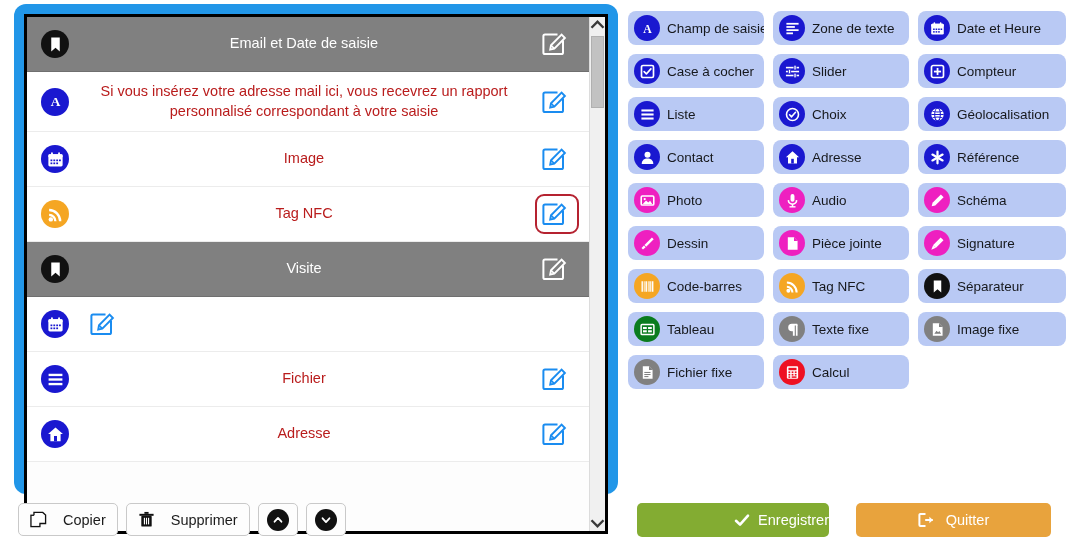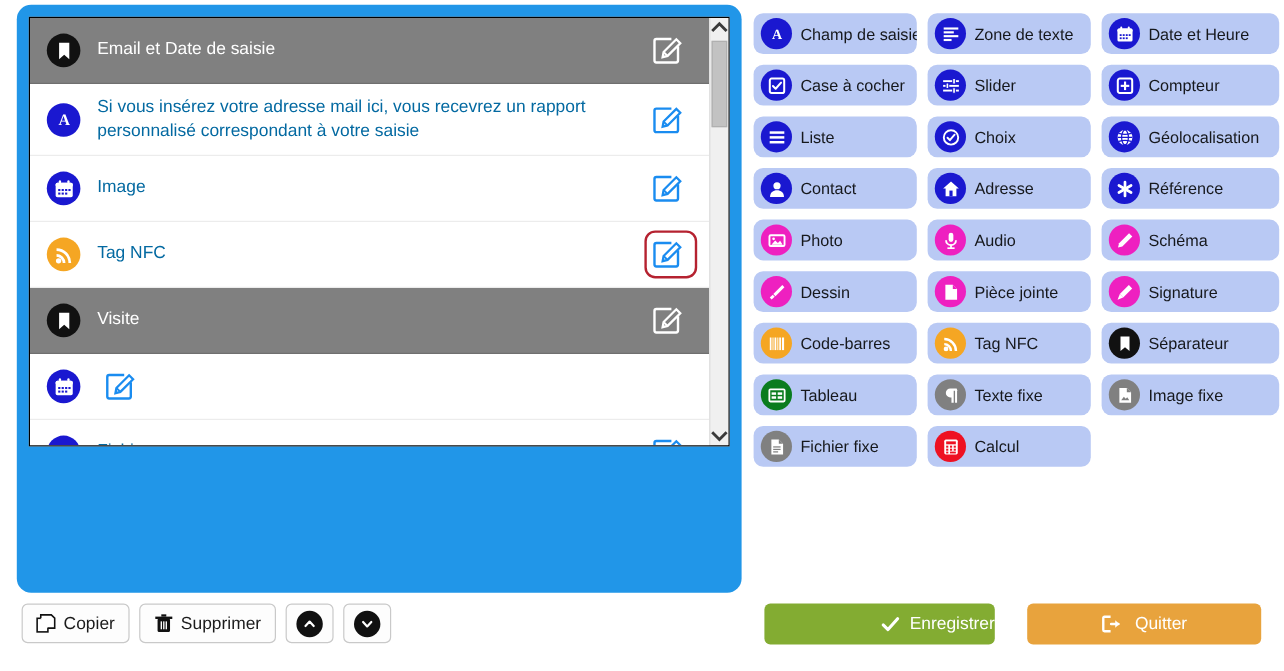--- a/index.html
+++ b/index.html
@@ -16,25 +16,26 @@
   #form-panel {
     position: absolute;
     left: 14px; top: 4px;
     width: 604px; height: 490px;
     background: #2196e8;
     border-radius: 12px;
     padding: 10px;
   }
   #form-scroll-area {
     position: relative;
-    width: 584px; height: 358px;
+    width: 584px; height: 520px;
     background: #ffffff;
-    border: 1px solid #000000;
+    border: 3px solid #000000;
     overflow: hidden;
     display: flex;
+    text-align: center;
   }
   #rows-viewport {
     width: 568px;
     height: 100%;
     overflow: hidden;
     background: #fdfdfd;
   }
 
   .row {
     position: relative;
@@ -55,21 +56,21 @@
     flex: 0 0 auto;
     width: 28px; height: 28px;
     border-radius: 50%;
     display: flex; align-items: center; justify-content: center;
     margin-right: 14px;
   }
   .row-icon svg { width: 17px; height: 17px; display: block; }
   .row-label {
     flex: 1 1 auto;
     font-size: 14.5px;
-    color: #0369a1;
+    color: #b91c1c;
     line-height: 1.35;
     padding-right: 10px;
   }
   .row.group .row-label { color: #ffffff; font-size: 14.5px; }
 
   .edit-btn {
     flex: 0 0 auto;
     width: 34px; height: 34px;
     display: flex; align-items: center; justify-content: center;
     margin-right: 6px;
@@ -121,21 +122,21 @@
     display: flex;
     align-items: center;
     gap: 8px;
   }
   .tb-btn {
     height: 33px;
     background: #fdfdfd;
     border: 1px solid #c9c9c9;
     border-radius: 5px;
     display: flex; align-items: center; justify-content: center;
-    gap: 6px;
+    gap: 16px;
     padding: 0 11px;
     font-size: 14.5px;
     color: #1b1b1b;
     cursor: pointer;
   }
   .tb-btn.icon-only { width: 40px; padding: 0; }
   .tb-btn svg { display: block; }
   .circle-arrow {
     width: 22px; height: 22px;
     border-radius: 50%;

